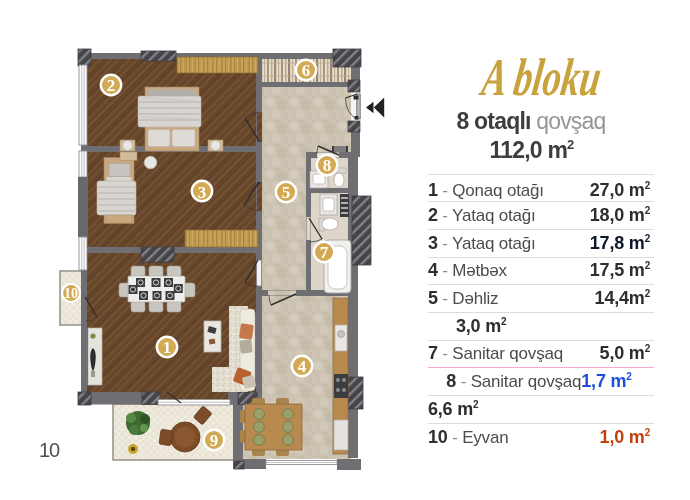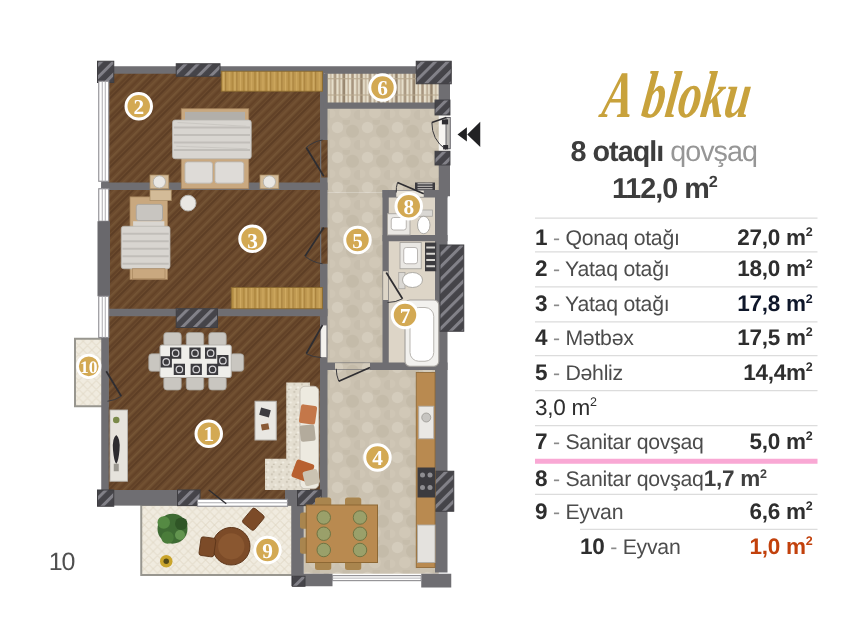--- a/index.html
+++ b/index.html
@@ -561,38 +561,37 @@
         <span><b style="color:#2e2e2e;font-size:18px;">4</b> <span style="color:#8a8a8a;">-</span> Mətbəx</span>
         <span style="font-weight:bold;color:#2e2e2e;font-size:18px;padding-right:4px;">17,5 m<sup style="font-size:10px;">2</sup></span>
       </div>
 
     <div style="box-sizing:border-box;height:27.7px;border-top:1px solid #dcdcdc;display:flex;align-items:center;justify-content:space-between;">
         <span><b style="color:#2e2e2e;font-size:18px;">5</b> <span style="color:#8a8a8a;">-</span> Dəhliz</span>
         <span style="font-weight:bold;color:#2e2e2e;font-size:18px;padding-right:4px;">14,4m<sup style="font-size:10px;">2</sup></span>
       </div>
 
     <div style="box-sizing:border-box;height:27.7px;border-top:1px solid #dcdcdc;display:flex;align-items:center;justify-content:space-between;">
-        <span style="font-weight:normal;color:#2e2e2e;font-size:18px;padding-right:4px;">3,0 m<sup style="font-size:10px;">2</sup></span>
+        <span style="font-weight:bold;color:#2e2e2e;font-size:18px;padding-right:4px;margin-left:28px;">3,0 m<sup style="font-size:10px;">2</sup></span>
       </div>
 
     <div style="box-sizing:border-box;height:27.7px;border-top:1px solid #dcdcdc;display:flex;align-items:center;justify-content:space-between;">
         <span><b style="color:#2e2e2e;font-size:18px;">7</b> <span style="color:#8a8a8a;">-</span> Sanitar qovşaq</span>
         <span style="font-weight:bold;color:#2e2e2e;font-size:18px;padding-right:4px;">5,0 m<sup style="font-size:10px;">2</sup></span>
       </div>
 
-    <div style="box-sizing:border-box;height:27.7px;border-top:4px solid #f9a8d4;display:flex;align-items:center;justify-content:flex-start;">
+    <div style="box-sizing:border-box;height:27.7px;border-top:1px solid #f9a8d4;display:flex;align-items:center;justify-content:center;">
         <span><b style="color:#2e2e2e;font-size:18px;">8</b> <span style="color:#8a8a8a;">-</span> Sanitar qovşaq</span>
-        <span style="font-weight:bold;color:#404040;font-size:18px;padding-right:4px;">1,7 m<sup style="font-size:10px;">2</sup></span>
-      </div>
-
-    <div style="box-sizing:border-box;height:27.7px;border-top:1px solid #dcdcdc;display:flex;align-items:center;justify-content:space-between;">
-        <span><b style="color:#2e2e2e;font-size:18px;">9</b> <span style="color:#8a8a8a;">-</span> Eyvan</span>
+        <span style="font-weight:bold;color:#1d4ed8;font-size:18px;padding-right:4px;">1,7 m<sup style="font-size:10px;">2</sup></span>
+      </div>
+
+    <div style="box-sizing:border-box;height:27.7px;border-top:1px solid #dcdcdc;display:flex;align-items:center;justify-content:space-between;">
         <span style="font-weight:bold;color:#2e2e2e;font-size:18px;padding-right:4px;">6,6 m<sup style="font-size:10px;">2</sup></span>
       </div>
 
-    <div style="box-sizing:border-box;height:27.7px;border-top:1px solid #dcdcdc;display:flex;align-items:center;justify-content:space-between;margin-left:36px;">
+    <div style="box-sizing:border-box;height:27.7px;border-top:1px solid #dcdcdc;display:flex;align-items:center;justify-content:space-between;">
         <span><b style="color:#2e2e2e;font-size:18px;">10</b> <span style="color:#8a8a8a;">-</span> Eyvan</span>
         <span style="font-weight:bold;color:#c2410c;font-size:18px;padding-right:4px;">1,0 m<sup style="font-size:10px;">2</sup></span>
       </div>
   </div>
 </div>
 
 <div class="abs" style="left:39px;top:439px;font-size:20px;color:#4f4f4f;letter-spacing:-1px;">10</div>
 
 </body></html>

